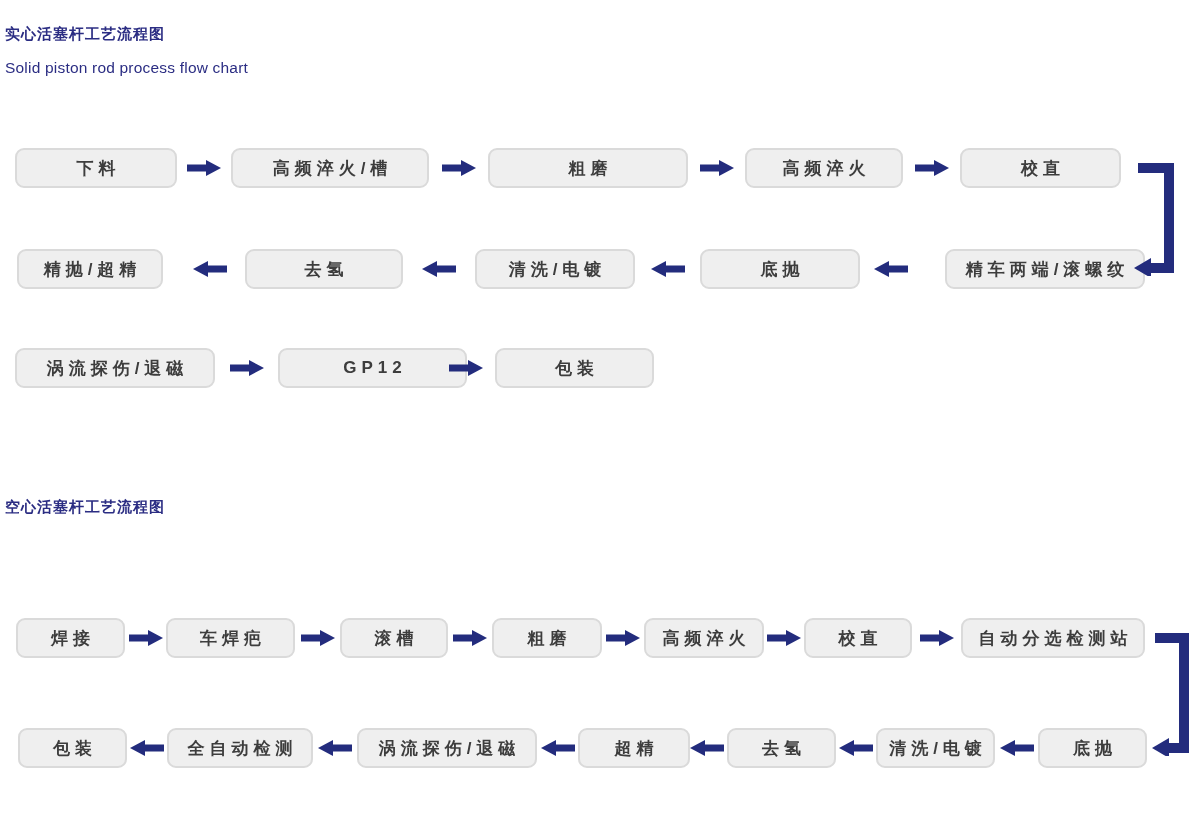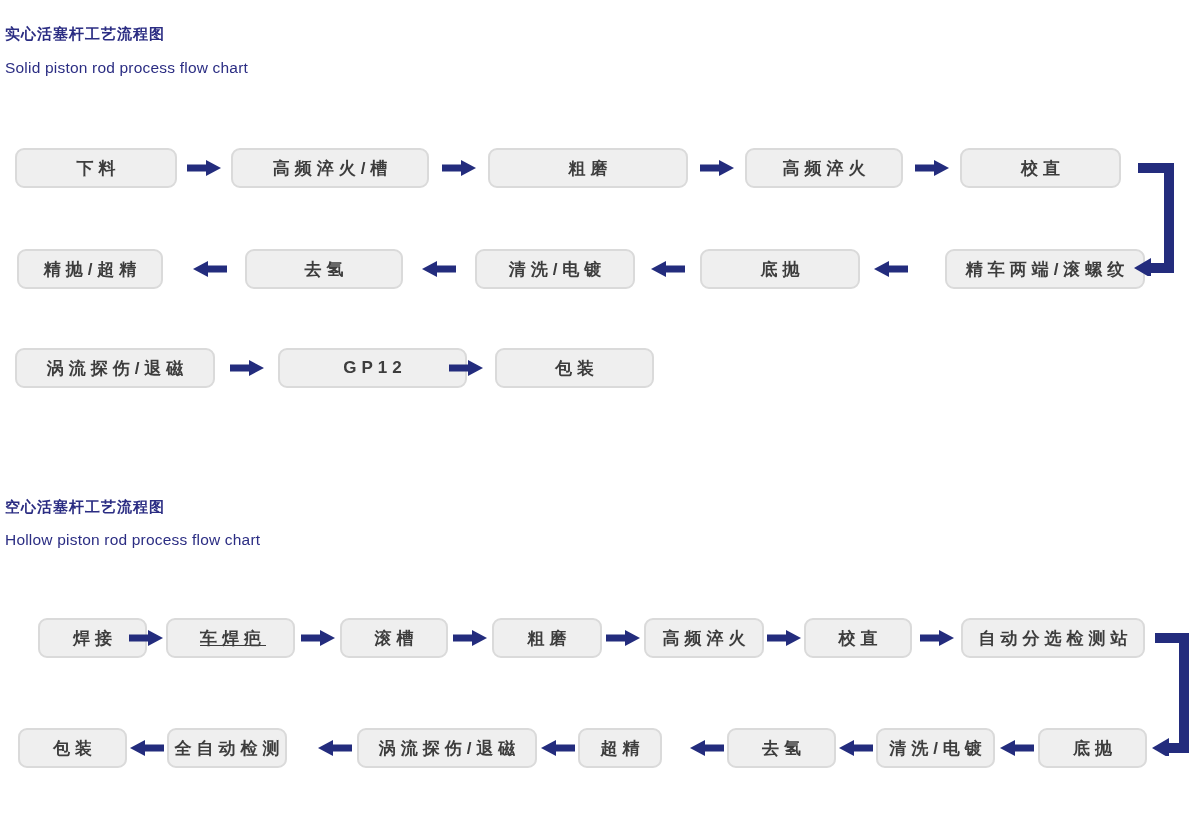--- a/index.html
+++ b/index.html
@@ -38,21 +38,20 @@
   .elbow polygon{fill:var(--arrow-color,#232c7d);}
 </style>
 </head>
 <body>
 
 <div id="canvas" style="--page-bg: #ffffff; --title-color: #2b2d83; --arrow-color: #232c7d; --box-fill: #efefef; --box-border: #dadada; --box-text: #3d3d3d;">
   <h1 class="chart-title" style="top:25px">实心活塞杆工艺流程图</h1>
   <p class="chart-subtitle" style="top:59px">Solid piston rod process flow chart</p>
 
   <h1 class="chart-title" style="top:498px">空心活塞杆工艺流程图</h1>
-  <p class="chart-subtitle" style="top:531px">Hollow piston rod process flow chart</p>
 
   <div id="flow-root">
       <div class="pbox" style="left: 15px; top: 148px; width: 162px;">下料</div>
       <span class="flow-arrow" style="left: 187px; top: 160px;">
         <svg viewBox="0 0 34 16">
           <path d="M0 4.5 H19 V0 L34 8 L19 16 V11.5 H0 Z"></path>
         </svg>
       </span>
       <div class="pbox" style="left: 231px; top: 148px; width: 198px;">高频淬火/槽</div>
       <span class="flow-arrow" style="left: 441.5px; top: 160px;">
@@ -104,27 +103,27 @@
           <path d="M0 4.5 H19 V0 L34 8 L19 16 V11.5 H0 Z"></path>
         </svg>
       </span>
       <div class="pbox" style="left: 278px; top: 348px; width: 189px;">GP12</div>
       <span class="flow-arrow" style="left: 449px; top: 360px;">
         <svg viewBox="0 0 34 16">
           <path d="M0 4.5 H19 V0 L34 8 L19 16 V11.5 H0 Z"></path>
         </svg>
       </span>
       <div class="pbox" style="left: 495px; top: 348px; width: 159px;">包装</div>
-      <div class="pbox" style="left: 16px; top: 618px; width: 109px; margin-left: 22px;">焊接</div>
+      <div class="pbox" style="left: 16px; top: 618px; width: 109px;">焊接</div>
       <span class="flow-arrow" style="left: 128.5px; top: 630px;">
         <svg viewBox="0 0 34 16">
           <path d="M0 4.5 H19 V0 L34 8 L19 16 V11.5 H0 Z"></path>
         </svg>
       </span>
-      <div class="pbox" style="left: 166px; top: 618px; width: 129px; text-decoration: underline;">车焊疤</div>
+      <div class="pbox" style="left: 166px; top: 618px; width: 129px;">车焊疤</div>
       <span class="flow-arrow" style="left: 300.5px; top: 630px;">
         <svg viewBox="0 0 34 16">
           <path d="M0 4.5 H19 V0 L34 8 L19 16 V11.5 H0 Z"></path>
         </svg>
       </span>
       <div class="pbox" style="left: 340px; top: 618px; width: 108px;">滚槽</div>
       <span class="flow-arrow" style="left: 453px; top: 630px;">
         <svg viewBox="0 0 34 16">
           <path d="M0 4.5 H19 V0 L34 8 L19 16 V11.5 H0 Z"></path>
         </svg>
@@ -147,33 +146,33 @@
           <path d="M0 4.5 H19 V0 L34 8 L19 16 V11.5 H0 Z"></path>
         </svg>
       </span>
       <div class="pbox" style="left: 961px; top: 618px; width: 184px;">自动分选检测站</div>
       <div class="pbox" style="left: 18px; top: 728px; width: 109px;">包装</div>
       <span class="flow-arrow" style="left: 130px; top: 740px;">
         <svg viewBox="0 0 34 16">
           <path d="M34 4.5 H15 V0 L0 8 L15 16 V11.5 H34 Z"></path>
         </svg>
       </span>
-      <div class="pbox" style="left: 167px; top: 728px; width: 120px;">全自动检测</div>
+      <div class="pbox" style="left: 167px; top: 728px; width: 146px;">全自动检测</div>
       <span class="flow-arrow" style="left: 318px; top: 740px;">
         <svg viewBox="0 0 34 16">
           <path d="M34 4.5 H15 V0 L0 8 L15 16 V11.5 H34 Z"></path>
         </svg>
       </span>
       <div class="pbox" style="left: 357px; top: 728px; width: 180px;">涡流探伤/退磁</div>
       <span class="flow-arrow" style="left: 540.5px; top: 740px;">
         <svg viewBox="0 0 34 16">
           <path d="M34 4.5 H15 V0 L0 8 L15 16 V11.5 H34 Z"></path>
         </svg>
       </span>
-      <div class="pbox" style="left: 578px; top: 728px; width: 84px; border-radius: 9px;">超精</div>
+      <div class="pbox" style="left: 578px; top: 728px; width: 112px; border-radius: 9px;">超精</div>
       <span class="flow-arrow" style="left: 689.5px; top: 740px;">
         <svg viewBox="0 0 34 16">
           <path d="M34 4.5 H15 V0 L0 8 L15 16 V11.5 H34 Z"></path>
         </svg>
       </span>
       <div class="pbox" style="left: 727px; top: 728px; width: 109px;">去氢</div>
       <span class="flow-arrow" style="left: 839px; top: 740px;">
         <svg viewBox="0 0 34 16">
           <path d="M34 4.5 H15 V0 L0 8 L15 16 V11.5 H34 Z"></path>
         </svg>

